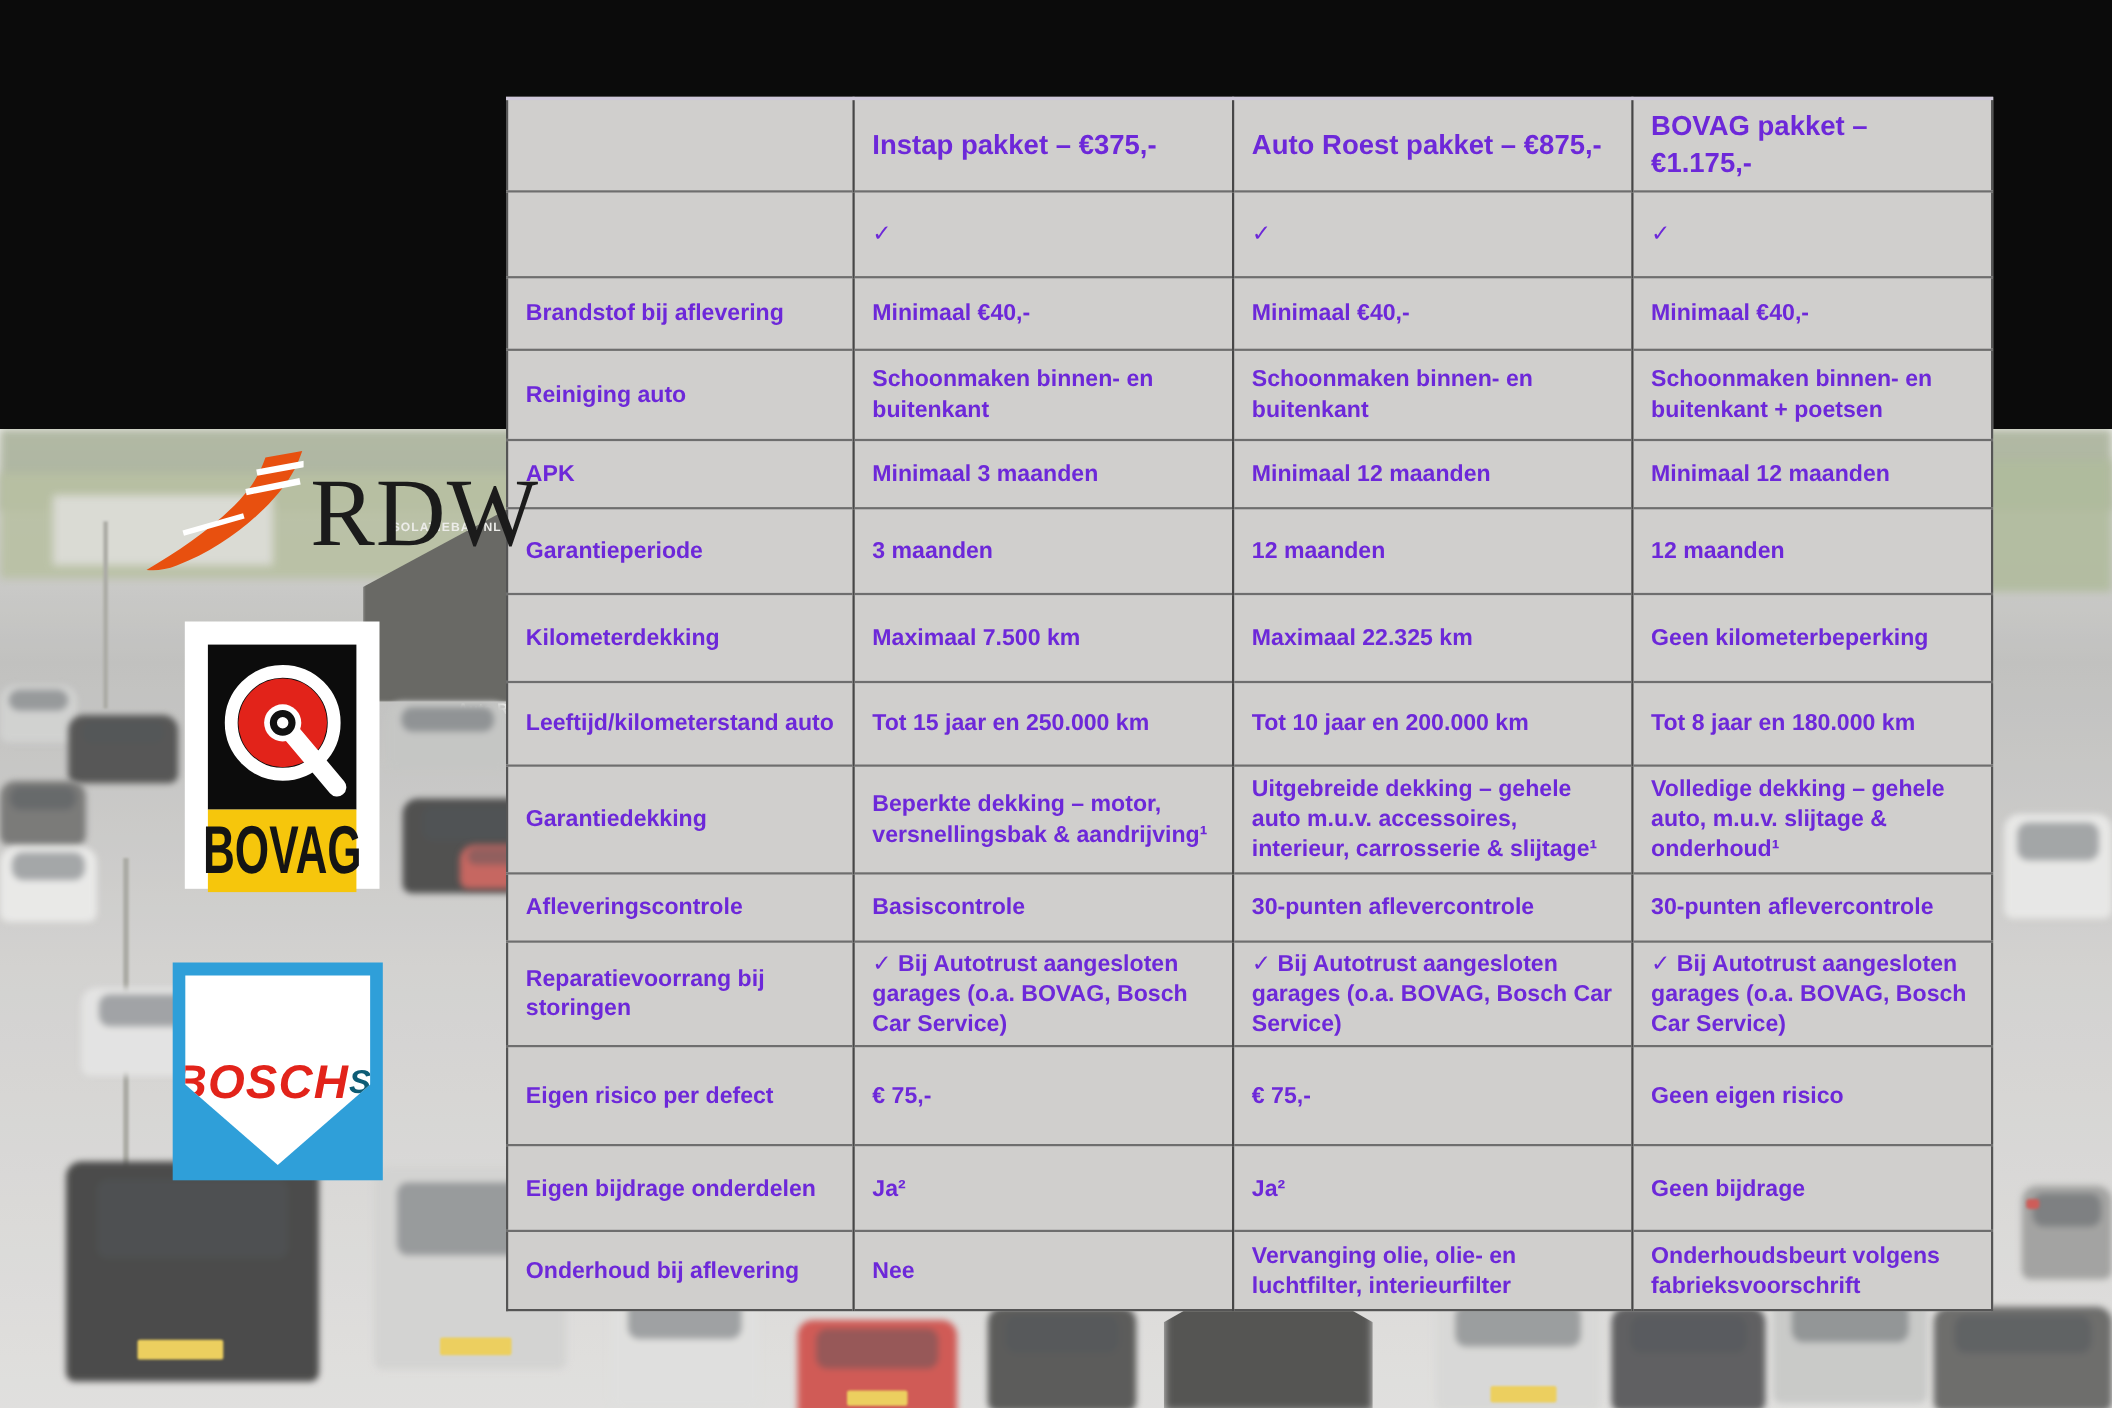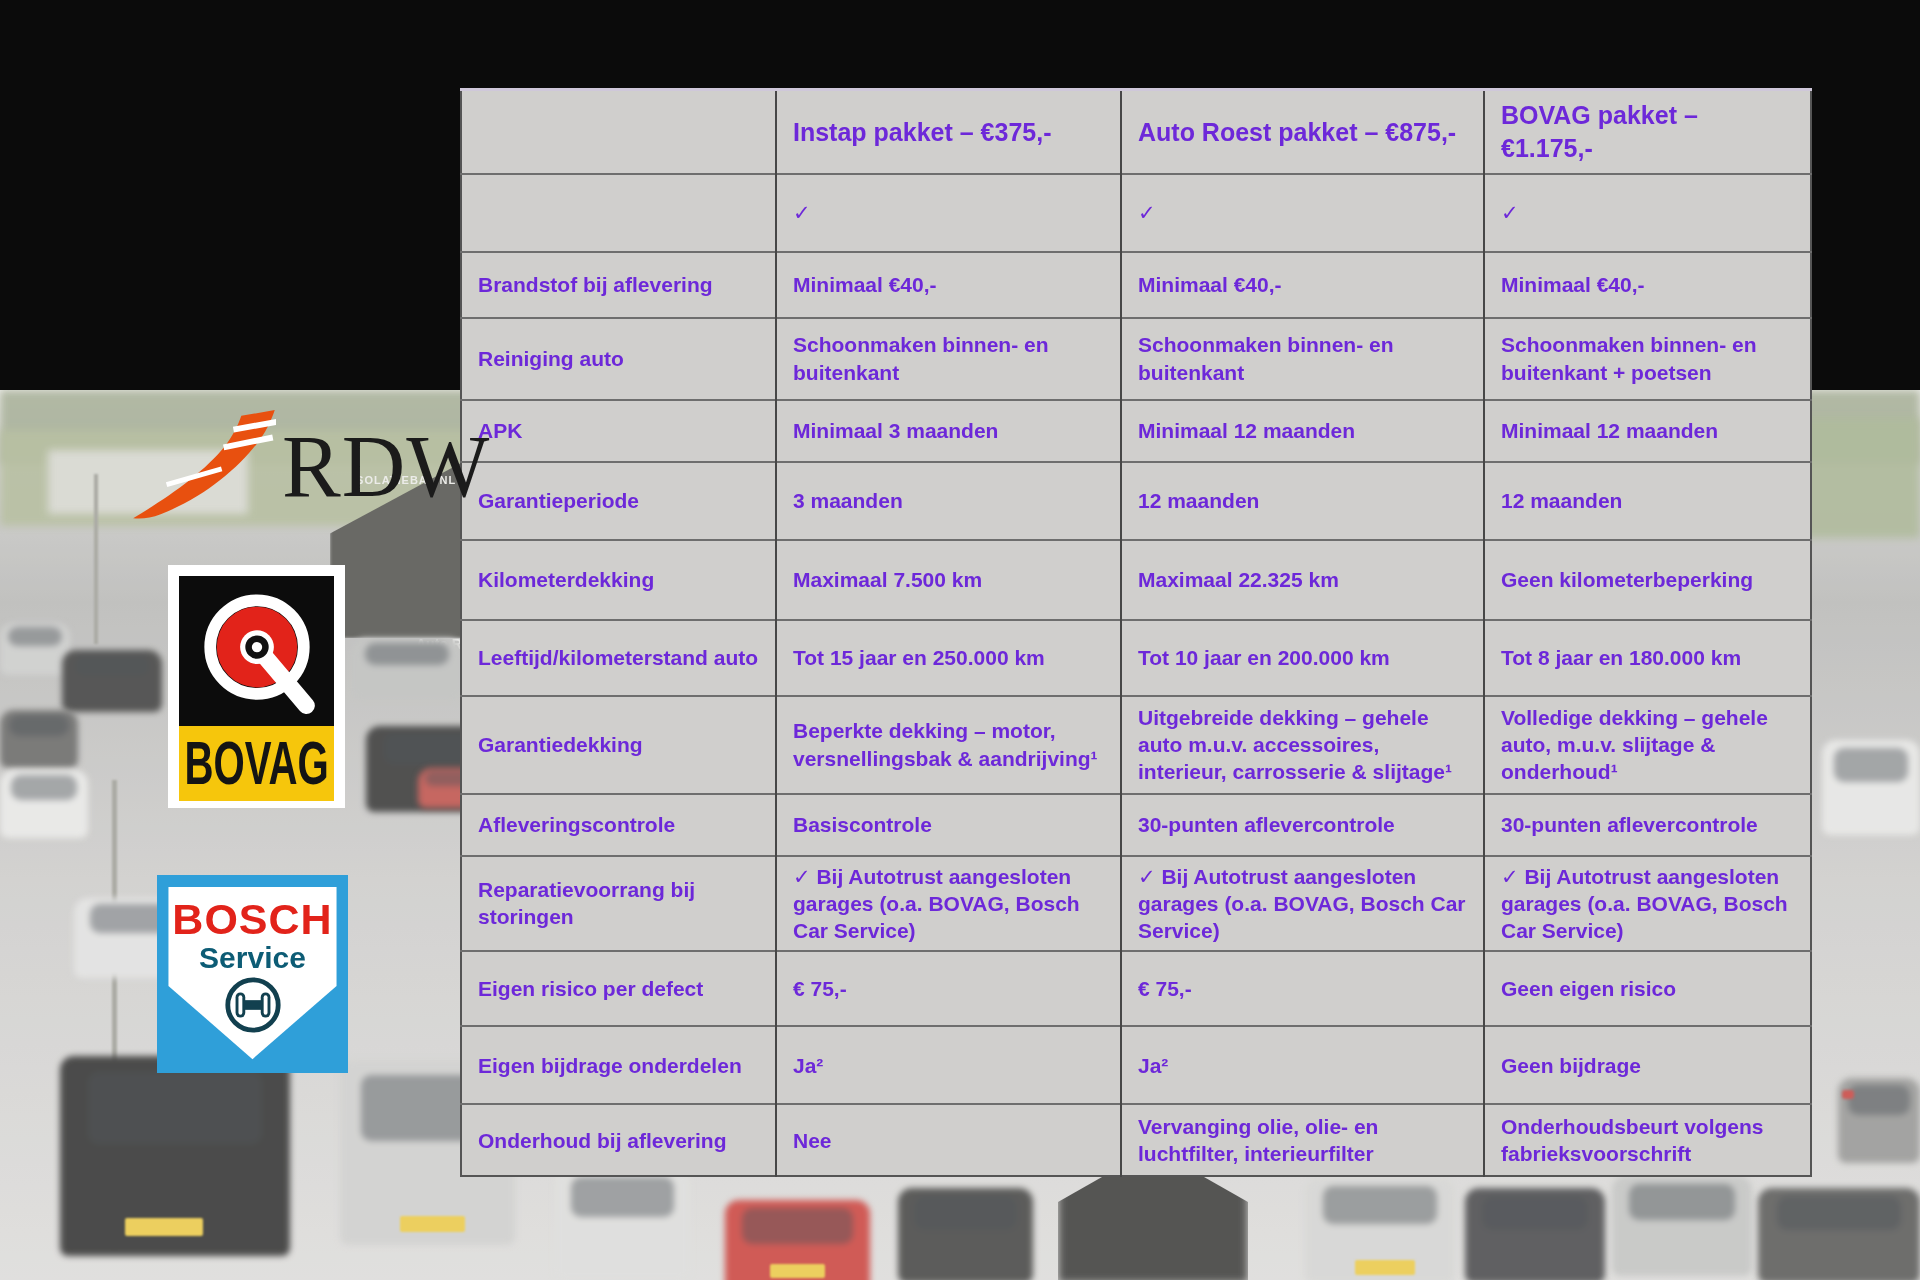--- a/index.html
+++ b/index.html
@@ -36,30 +36,30 @@
   .company-name{position:absolute;left:30px;top:314px;width:340px;text-align:center;
                 color:#f1f1f1;font-size:37px;font-weight:bold;letter-spacing:6px;white-space:nowrap;}
 
   
   .rdw{position:absolute;left:126px;top:408px;z-index:3;display:flex;align-items:center;}
   .rdw-text{font-family:"Liberation Serif","DejaVu Serif",serif;font-size:88px;line-height:1;
             color:#1b1b1b;margin-left:6px;letter-spacing:1px;}
 
   
   .bovag{position:absolute;left:168px;top:565px;width:177px;height:243px;background:#ffffff;
-         z-index:3;box-sizing:border-box;padding:11px;}
+         z-index:3;box-sizing:border-box;padding:21px;}
   .bovag-top{width:100%;height:150px;background:#0c0c0c;display:flex;align-items:center;justify-content:center;}
   .bovag-band{width:100%;height:75px;background:#f6c60c;display:flex;align-items:center;justify-content:center;}
   .bovag-word{font-weight:bold;font-size:41px;color:#141414;transform:scale(.98,1.5);letter-spacing:0;}
 
   
   .bosch{position:absolute;left:157px;top:875px;width:191px;height:198px;background:#2f9fd9;z-index:3;}
   .bosch-shield{position:absolute;inset:0;background:#ffffff;
                 clip-path:polygon(6% 6%,94% 6%,94% 56%,50% 93%,6% 56%);
-                display:flex;flex-direction:column;align-items:center;padding-top:22px;box-sizing:border-box;}
+                display:flex;flex-direction:row;align-items:center;padding-top:22px;box-sizing:border-box;font-style:italic;}
   .bosch-word{color:#e2231a;font-weight:bold;font-size:43px;letter-spacing:1px;line-height:1.05;}
   .bosch-service{color:#0d5c75;font-weight:bold;font-size:30px;line-height:1.05;}
 
   
   .pakket-table{position:absolute;left:460px;top:88px;width:1350px;z-index:2;
                 border-collapse:collapse;table-layout:fixed;background:#d0cfcd;
                 color:#6d28d9;border-left:2px solid #555;border-right:2px solid #555;
                 border-bottom:2px solid #555;border-top:3px solid #cfc8da;}
   .pakket-table td,.pakket-table th{vertical-align:middle;text-align:left;
                 padding:6px 16px;font-weight:bold;font-size:21px;line-height:1.3;
@@ -226,21 +226,21 @@
         <td>Basiscontrole</td>
         <td>30-punten aflevercontrole</td>
         <td>30-punten aflevercontrole</td>
       </tr>
       <tr style="height:86px">
         <td>Reparatievoorrang bij storingen</td>
         <td>✓ Bij Autotrust aangesloten garages (o.a. BOVAG, Bosch Car Service)</td>
         <td>✓ Bij Autotrust aangesloten garages (o.a. BOVAG, Bosch Car Service)</td>
         <td>✓ Bij Autotrust aangesloten garages (o.a. BOVAG, Bosch Car Service)</td>
       </tr>
-      <tr style="height:75px">
+      <tr style="height:90px">
         <td>Eigen risico per defect</td>
         <td>€ 75,-</td>
         <td>€ 75,-</td>
         <td>Geen eigen risico</td>
       </tr>
       <tr style="height:78px">
         <td>Eigen bijdrage onderdelen</td>
         <td>Ja²</td>
         <td>Ja²</td>
         <td>Geen bijdrage</td>

